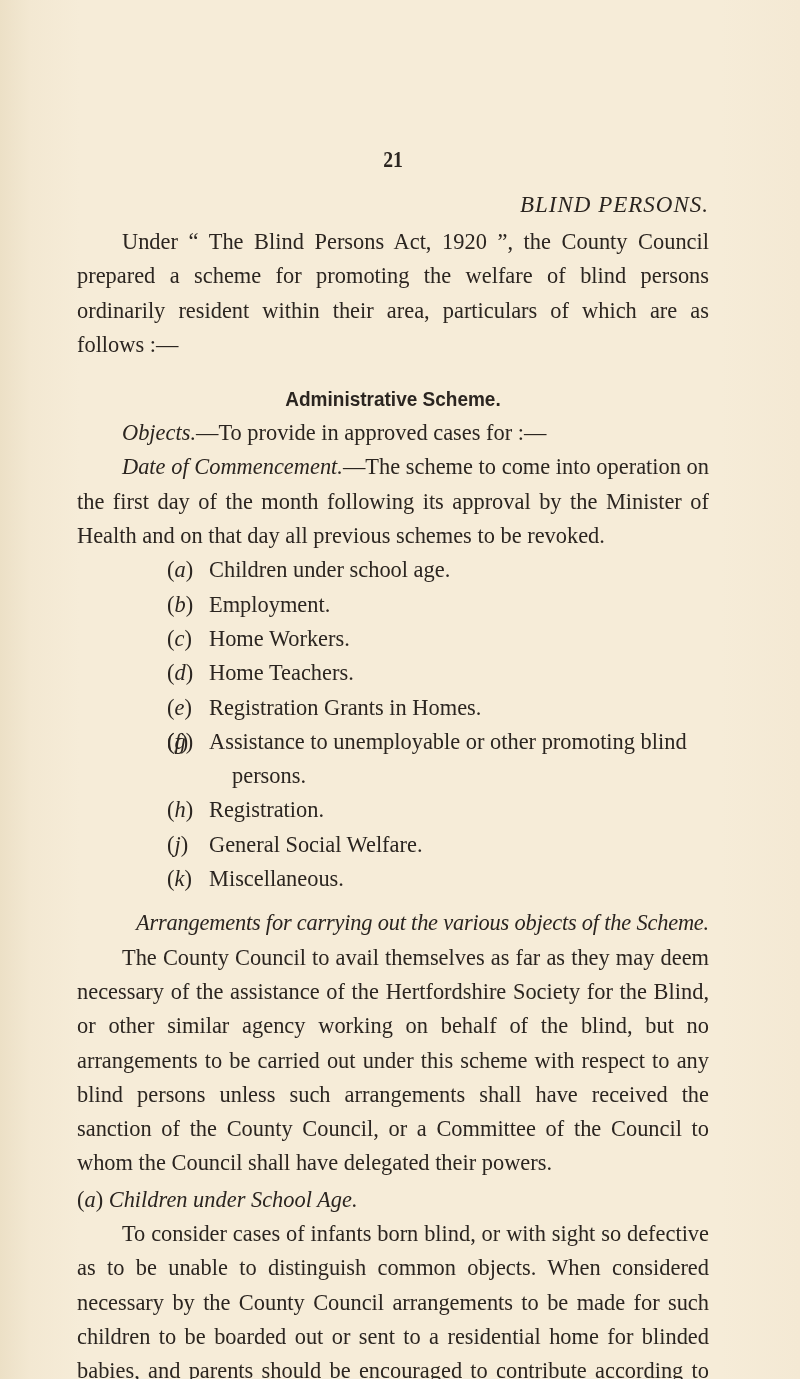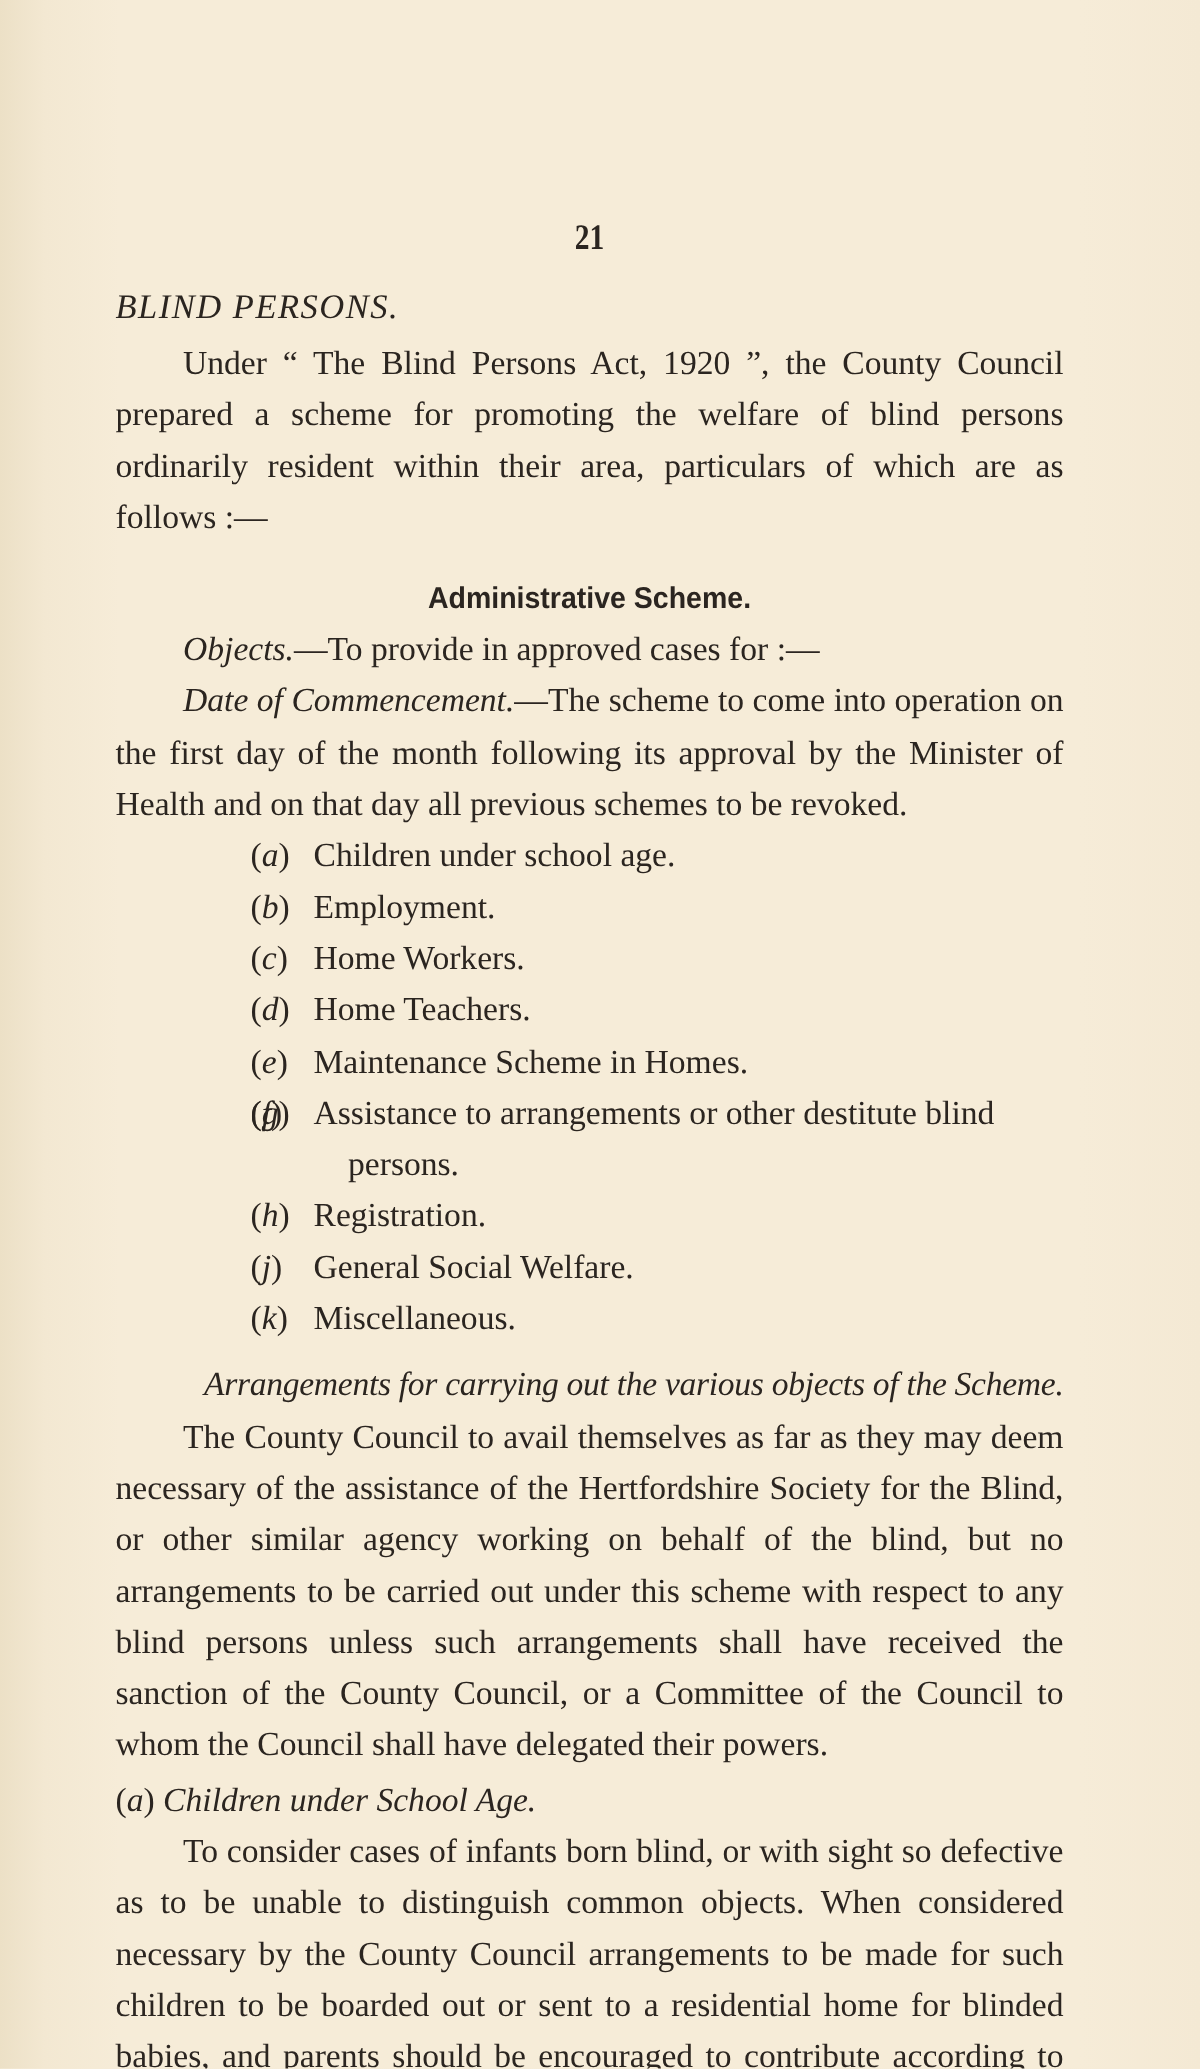--- a/index.html
+++ b/index.html
@@ -32,21 +32,21 @@
     font-weight: bold;
     font-family: "Liberation Serif", serif;
     transform: scaleX(0.82);
     letter-spacing: 0;
   }
   .title {
     position: absolute;
     left: 0;
     width: 632px;
     top: 192px;
-    text-align: left;
+    text-align: right;
     font-style: italic;
     font-size: 23px;
     letter-spacing: 1px;
   }
   .flow {
     position: absolute;
     left: 0;
     top: 225px;
     width: 632px;
     font-size: 22.4px;
@@ -112,23 +112,23 @@
 
     <p class="p indent"><span class="label">Objects.</span><span>—To provide in approved cases for :—</span></p>
 
     <p class="p indent"><span class="label">Date of Commencement.</span><span>—The scheme to come into operation on the first day of the month following its approval by the Minister of Health and on that day all previous schemes to be revoked.</span></p>
 
     <ul class="list">
       <li><span class="marker">(<i>a</i>)</span><span>Children under school age.</span></li>
       <li><span class="marker">(<i>b</i>)</span><span>Employment.</span></li>
       <li><span class="marker">(<i>c</i>)</span><span>Home Workers.</span></li>
       <li><span class="marker">(<i>d</i>)</span><span>Home Teachers.</span></li>
-      <li><span class="marker">(<i>e</i>)</span><span>Maintenance Scheme in Homes.</span></li>
+      <li><span class="marker">(<i>e</i>)</span><span>Registration Grants in Homes.</span></li>
       <li><span class="marker">(<i>f</i>)</span></li>
-      <li><span class="marker">(<i>g</i>)</span><span>Assistance to arrangements or other destitute blind</span><span class="cont">persons.</span></li>
+      <li><span class="marker">(<i>g</i>)</span><span>Assistance to unemployable or other promoting blind</span><span class="cont">persons.</span></li>
       <li><span class="marker">(<i>h</i>)</span><span>Registration.</span></li>
       <li><span class="marker">(<i>j</i>)</span><span>General Social Welfare.</span></li>
       <li><span class="marker">(<i>k</i>)</span><span>Miscellaneous.</span></li>
     </ul>
 
     <p class="section-title">Arrangements for carrying out the various objects of the Scheme.</p>
 
     <p class="p indent">The County Council to avail themselves as far as they may deem necessary of the assistance of the Hertfordshire Society for the Blind, or other similar agency working on behalf of the blind, but no arrangements to be carried out under this scheme with respect to any blind persons unless such arrangements shall have received the sanction of the County Council, or a Committee of the Council to whom the Council shall have delegated their powers.</p>
 
     <p class="sub-title">(<span class="it">a</span>) <span class="it">Children under School Age.</span></p>

